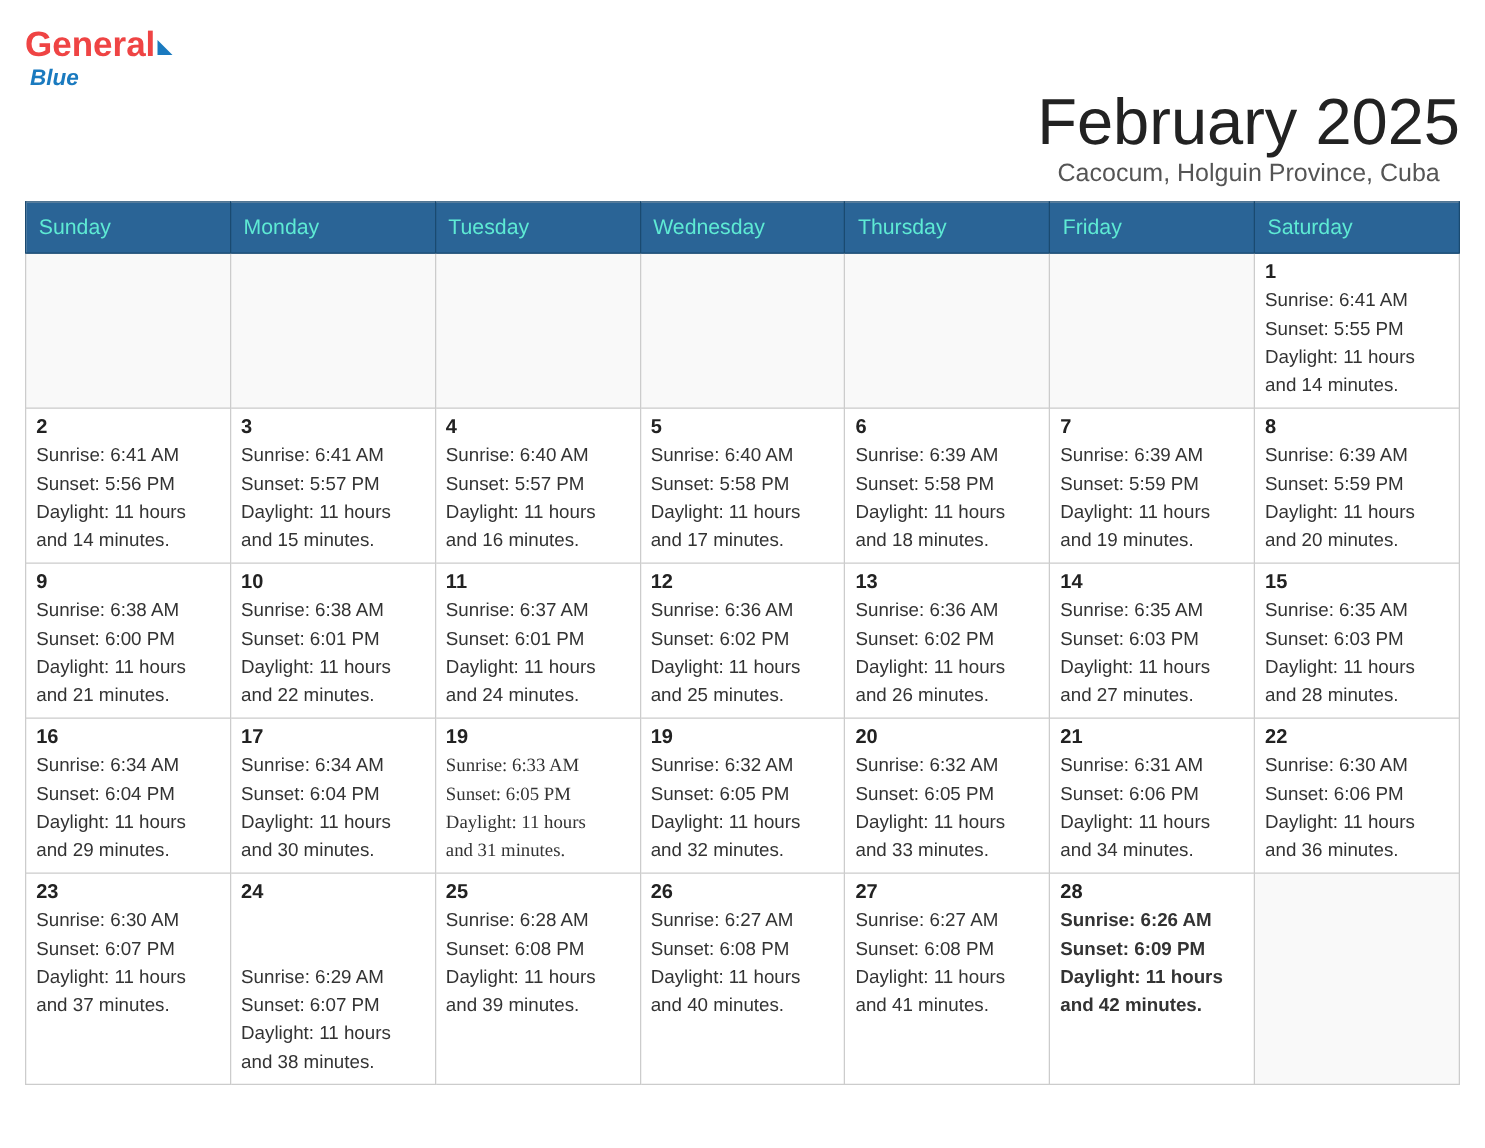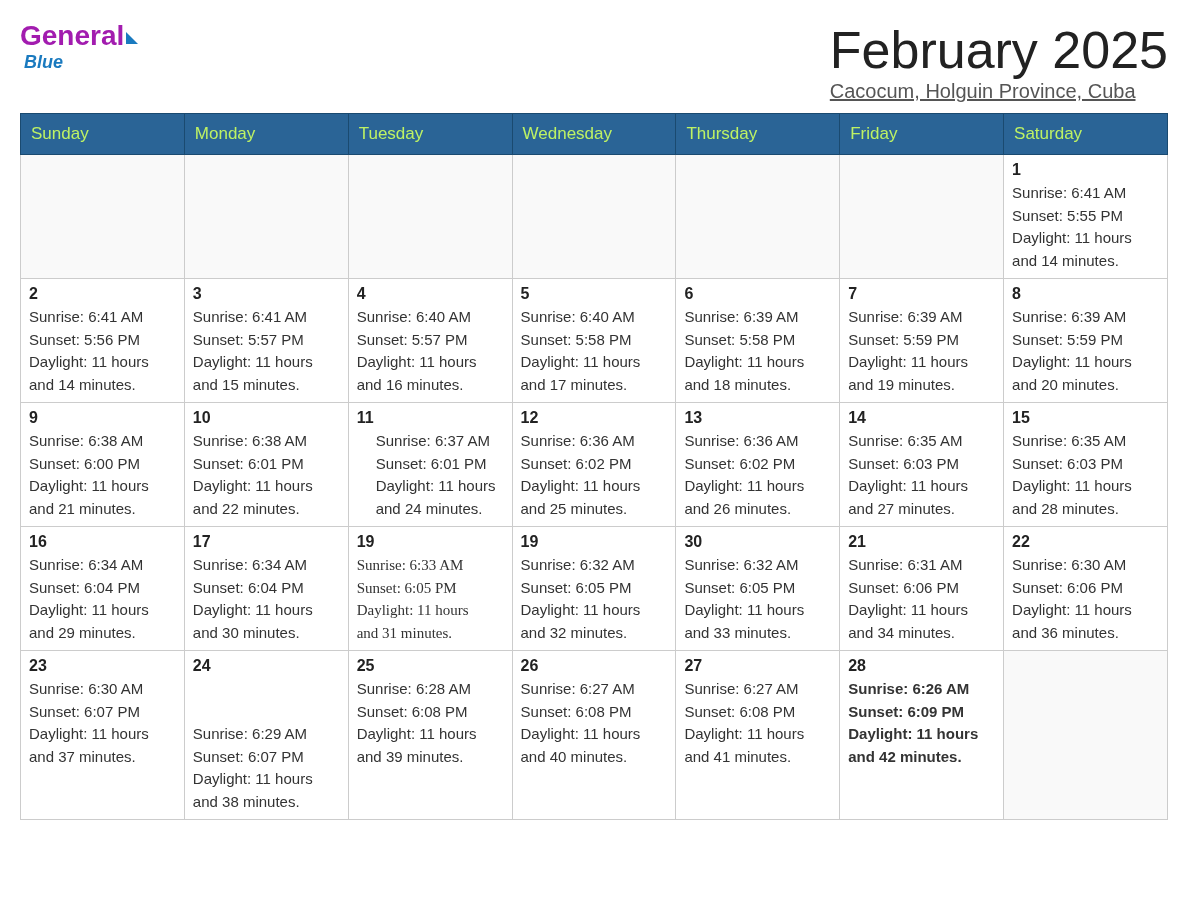--- a/index.html
+++ b/index.html
@@ -17,59 +17,59 @@
       margin-bottom: 10px;
     }
     .logo {
       display: flex;
       flex-direction: column;
       align-items: flex-start;
     }
     .logo-general {
       font-size: 28px;
       font-weight: bold;
-      color: #a21caf;
+      color: #ef4444;
     }
     .logo-triangle {
       width: 0;
       height: 0;
       border-left: 12px solid #1a7abf;
       border-top: 12px solid transparent;
       border-bottom: 0px solid transparent;
       margin-left: 2px;
       margin-top: 4px;
     }
     .logo-blue-text {
       font-size: 18px;
       font-weight: bold;
       color: #1a7abf;
       margin-left: 4px;
       font-style: italic;
     }
     .title-section {
-      text-align: left;
+      text-align: center;
+      margin-top: 48px;
     }
     .month-year {
       font-size: 52px;
       font-weight: normal;
       color: #222;
     }
     .location {
       font-size: 20px;
       color: #555;
-      text-decoration: underline;
     }
     .calendar {
       width: 100%;
       border-collapse: collapse;
       margin-top: 8px;
     }
     .calendar th {
       background-color: #2a6496;
-      color: #bef264;
+      color: #5eead4;
       text-align: left;
       padding: 10px 10px;
       font-size: 17px;
       font-weight: normal;
       border: 1px solid #1a4a70;
     }
     .calendar td {
       vertical-align: top;
       border: 1px solid #ccc;
       padding: 6px 8px;
@@ -207,21 +207,21 @@
         </td>
         <td>
           <span class="day-number">10</span>
           <div class="day-info" style="white-space: pre-line;">Sunrise: 6:38 AM
 Sunset: 6:01 PM
 Daylight: 11 hours
 and 22 minutes.</div>
         </td>
         <td>
           <span class="day-number">11</span>
-          <div class="day-info" style="white-space: pre-line; margin-left: 19px;">Sunrise: 6:37 AM
+          <div class="day-info" style="white-space: pre-line;">Sunrise: 6:37 AM
 Sunset: 6:01 PM
 Daylight: 11 hours
 and 24 minutes.</div>
         </td>
         <td>
           <span class="day-number">12</span>
           <div class="day-info" style="white-space: pre-line;">Sunrise: 6:36 AM
 Sunset: 6:02 PM
 Daylight: 11 hours
 and 25 minutes.</div>
@@ -271,21 +271,21 @@
 and 31 minutes.</div>
         </td>
         <td>
           <span class="day-number">19</span>
           <div class="day-info" style="white-space: pre-line;">Sunrise: 6:32 AM
 Sunset: 6:05 PM
 Daylight: 11 hours
 and 32 minutes.</div>
         </td>
         <td>
-          <span class="day-number">30</span>
+          <span class="day-number">20</span>
           <div class="day-info" style="white-space: pre-line;">Sunrise: 6:32 AM
 Sunset: 6:05 PM
 Daylight: 11 hours
 and 33 minutes.</div>
         </td>
         <td>
           <span class="day-number">21</span>
           <div class="day-info" style="white-space: pre-line;">Sunrise: 6:31 AM
 Sunset: 6:06 PM
 Daylight: 11 hours

